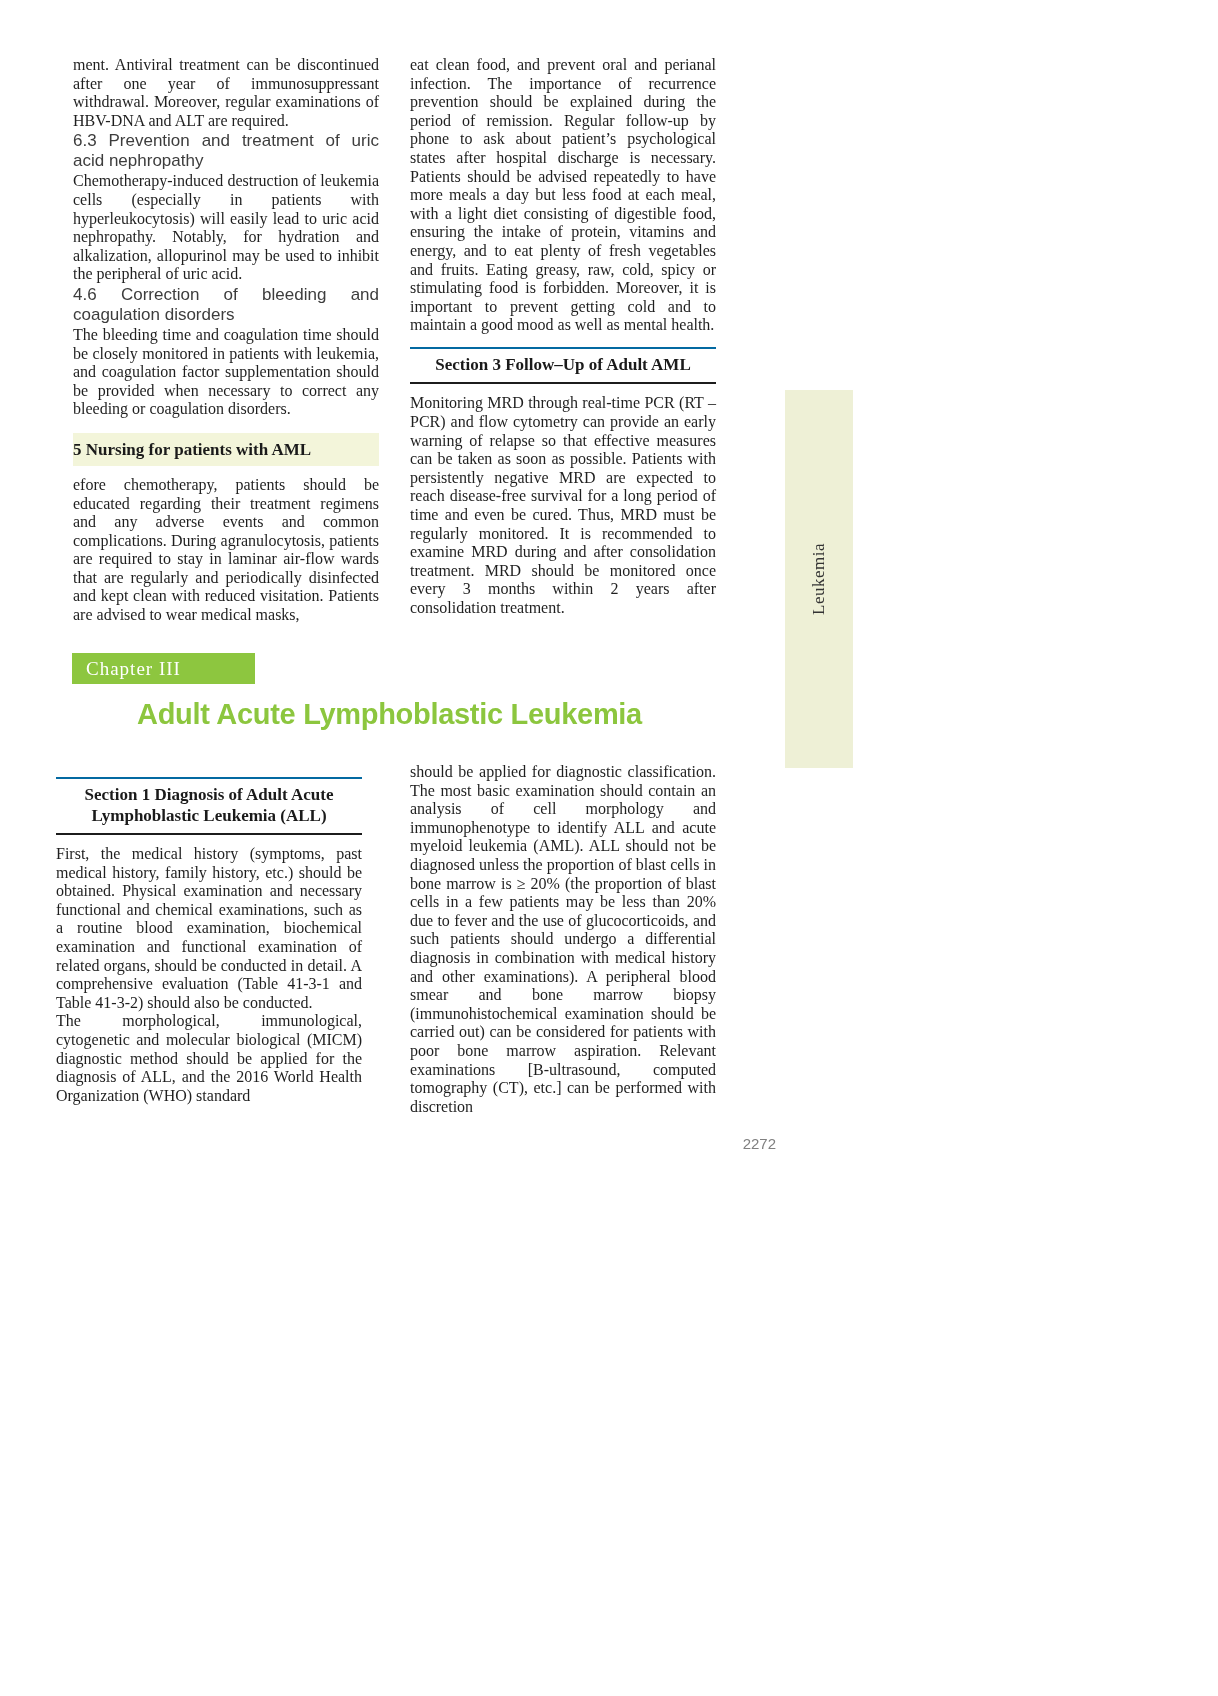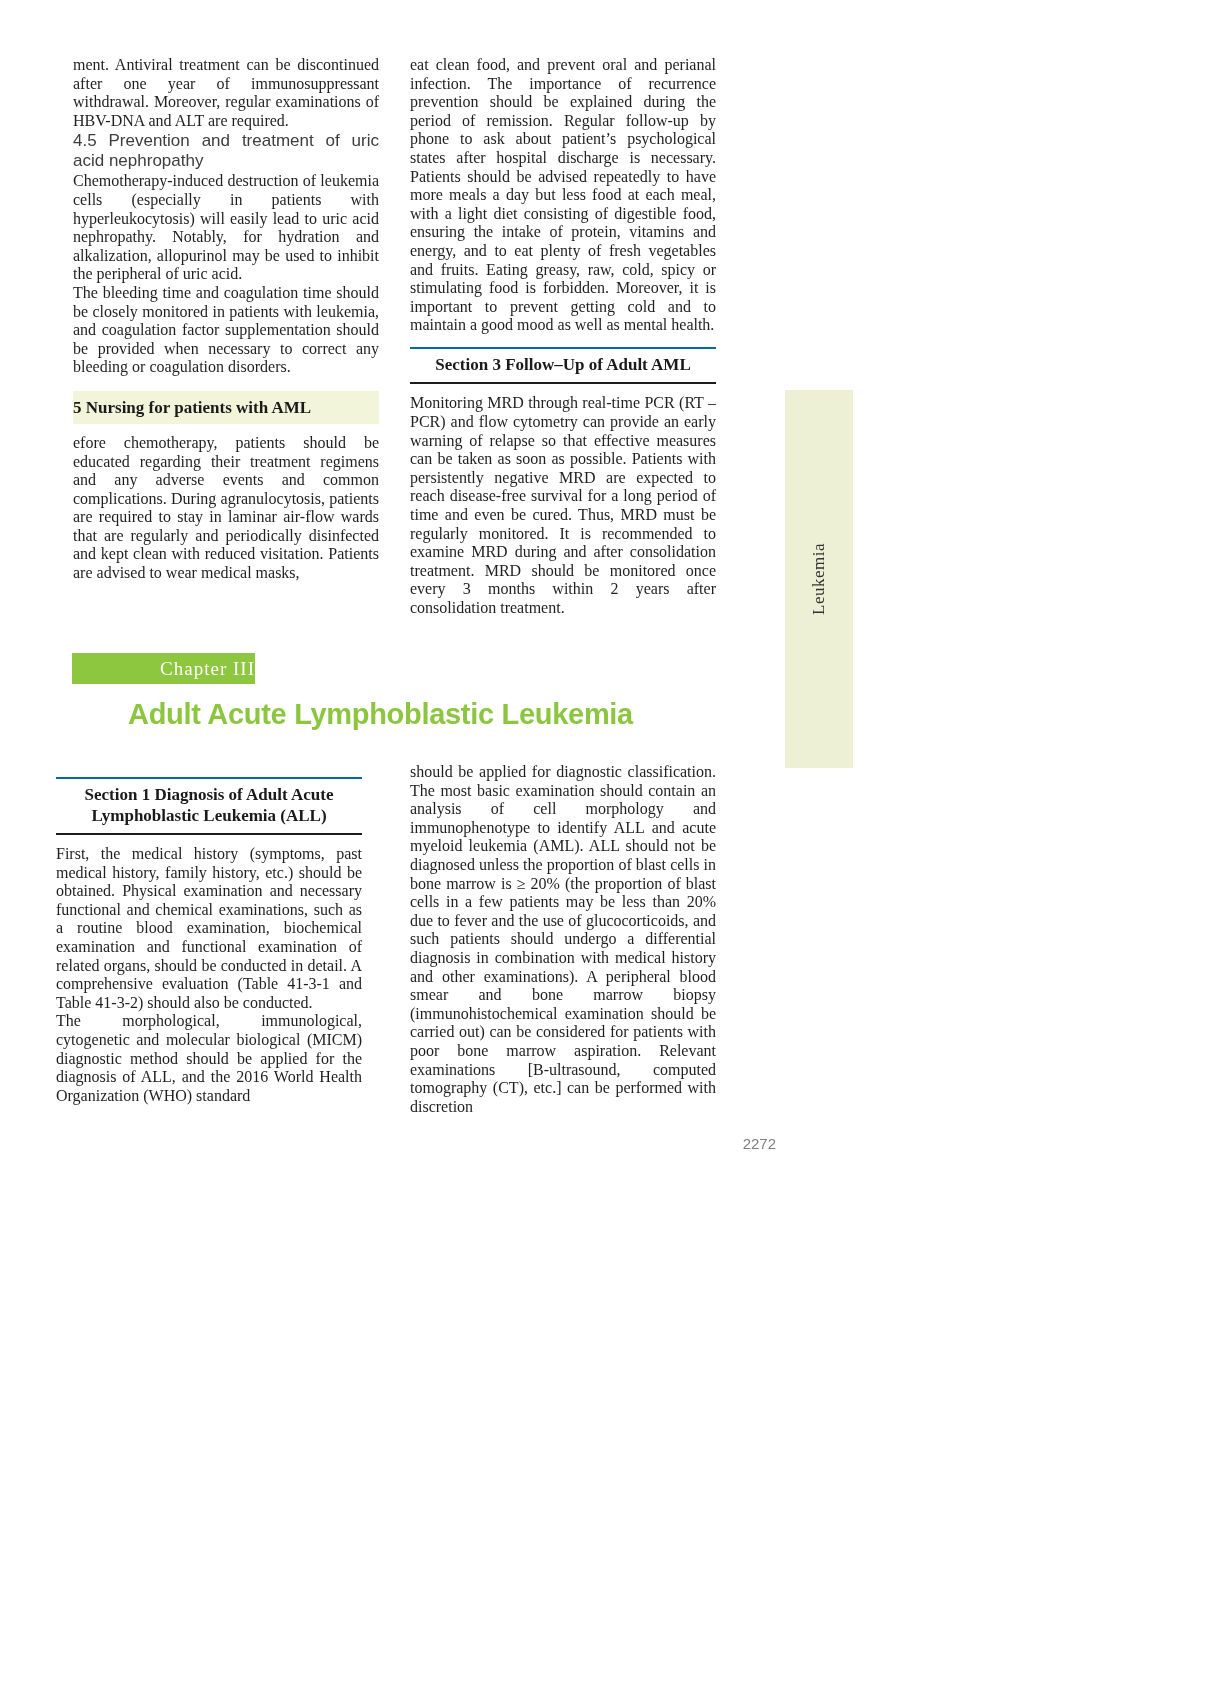--- a/index.html
+++ b/index.html
@@ -43,25 +43,24 @@
   }
   .chapter-banner{
     position:absolute;
     left:72px;top:653px;
     width:169px;height:31px;
     background:#8dc63f;
     color:#ffffff;
     font:19px/31px "Liberation Serif", serif;
     letter-spacing:1px;
     padding-left:14px;
-    text-align:right;
   }
   .chapter-title{
     position:absolute;
-    left:59px;top:696px;
+    left:68px;top:696px;
     width:643px;
     text-align:center;
     font:bold 29px/36px "Liberation Sans", sans-serif;
     letter-spacing:-0.3px;
     color:#8cc63e;
   }
   .side-tab{
     position:absolute;
     left:785px;top:390px;
     width:68px;height:378px;
@@ -85,22 +84,23 @@
     color:#808080;
   }
 </style>
 </head>
 <body>
 
 <div class="page">
 
   <div class="col" style="left:73px;top:56px;">
     <p>ment. Antiviral treatment can be discontinued after one year of immunosuppressant withdrawal. Moreover, regular examinations of HBV-DNA and ALT are required.</p>
-    <div class="subhead">4.5 Prevention and treatment of uric acid nephropathy</div>
+    <div class="subhead">6.3 Prevention and treatment of uric acid nephropathy</div>
     <p>Chemotherapy-induced destruction of leukemia cells (especially in patients with hyperleukocytosis) will easily lead to uric acid nephropathy. Notably, for hydration and alkalization, allopurinol may be used to inhibit the peripheral of uric acid.</p>
+    <div class="subhead">4.6 Correction of bleeding and coagulation disorders</div>
     <p>The bleeding time and coagulation time should be closely monitored in patients with leukemia, and coagulation factor supplementation should be provided when necessary to correct any bleeding or coagulation disorders.</p>
     <div class="band-heading">5 Nursing for patients with AML</div>
     <p>efore chemotherapy, patients should be educated regarding their treatment regimens and any adverse events and common complications. During agranulocytosis, patients are required to stay in laminar air-flow wards that are regularly and periodically disinfected and kept clean with reduced visitation. Patients are advised to wear medical masks,</p>
   </div>
 
   <div class="col" style="left:410px;top:56px;">
     <p>eat clean food, and prevent oral and perianal infection. The importance of recurrence prevention should be explained during the period of remission. Regular follow-up by phone to ask about patient’s psychological states after hospital discharge is necessary. Patients should be advised repeatedly to have more meals a day but less food at each meal, with a light diet consisting of digestible food, ensuring the intake of protein, vitamins and energy, and to eat plenty of fresh vegetables and fruits. Eating greasy, raw, cold, spicy or stimulating food is forbidden. Moreover, it is important to prevent getting cold and to maintain a good mood as well as mental health.</p>
     <div class="section-box">Section 3 Follow–Up of Adult AML</div>
     <p>Monitoring MRD through real-time PCR (RT – PCR) and flow cytometry can provide an early warning of relapse so that effective measures can be taken as soon as possible. Patients with persistently negative MRD are expected to reach disease-free survival for a long period of time and even be cured. Thus, MRD must be regularly monitored. It is recommended to examine MRD during and after consolidation treatment. MRD should be monitored once every 3 months within 2 years after consolidation treatment.</p>
   </div>

